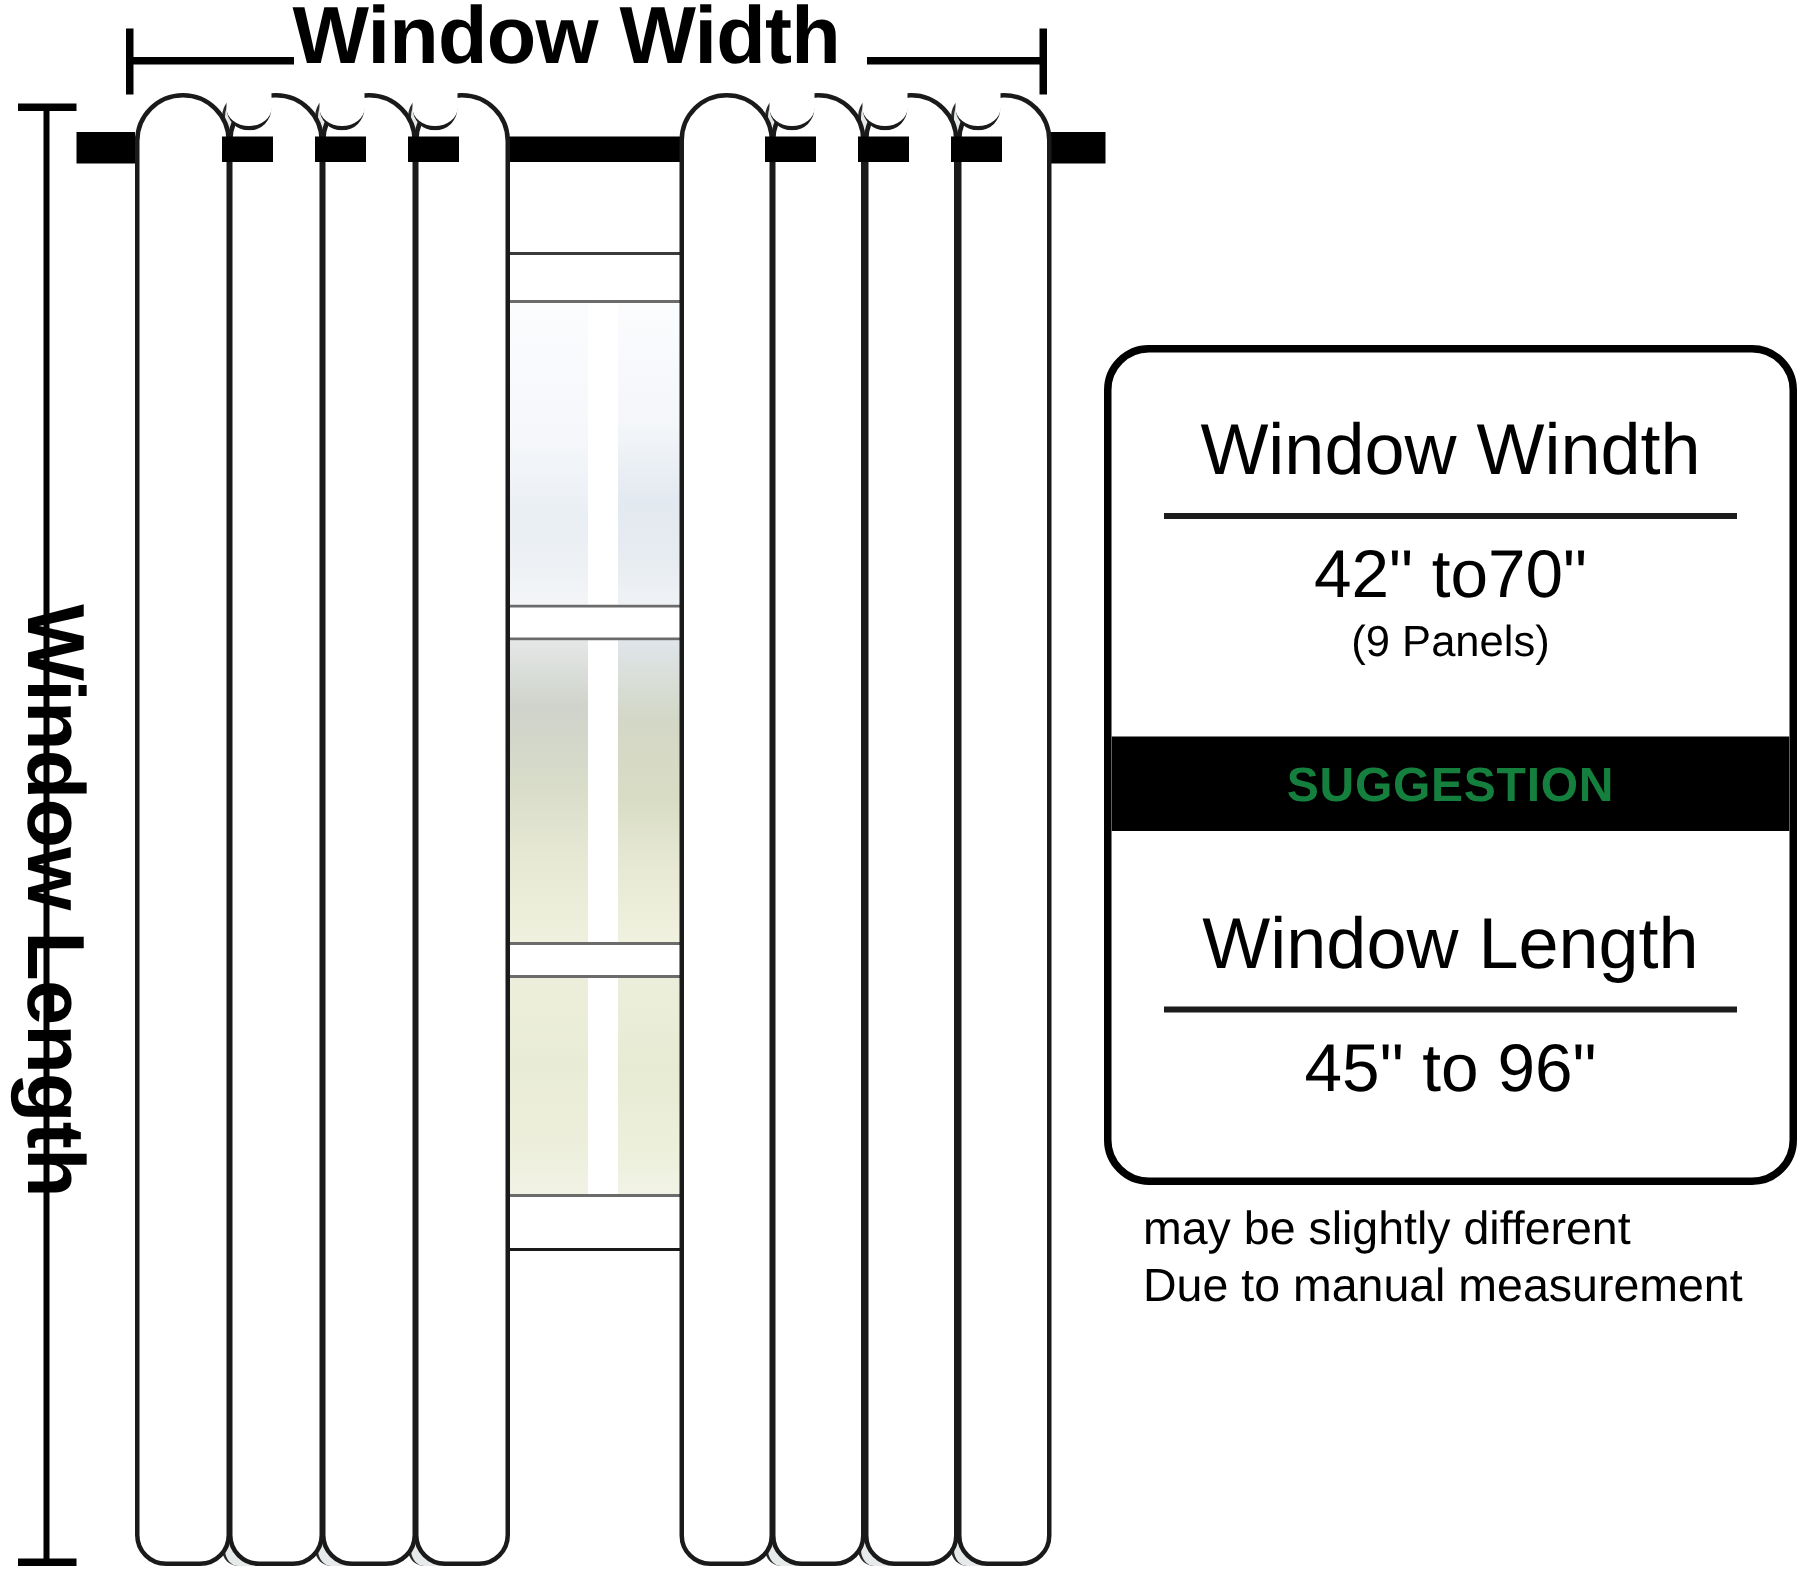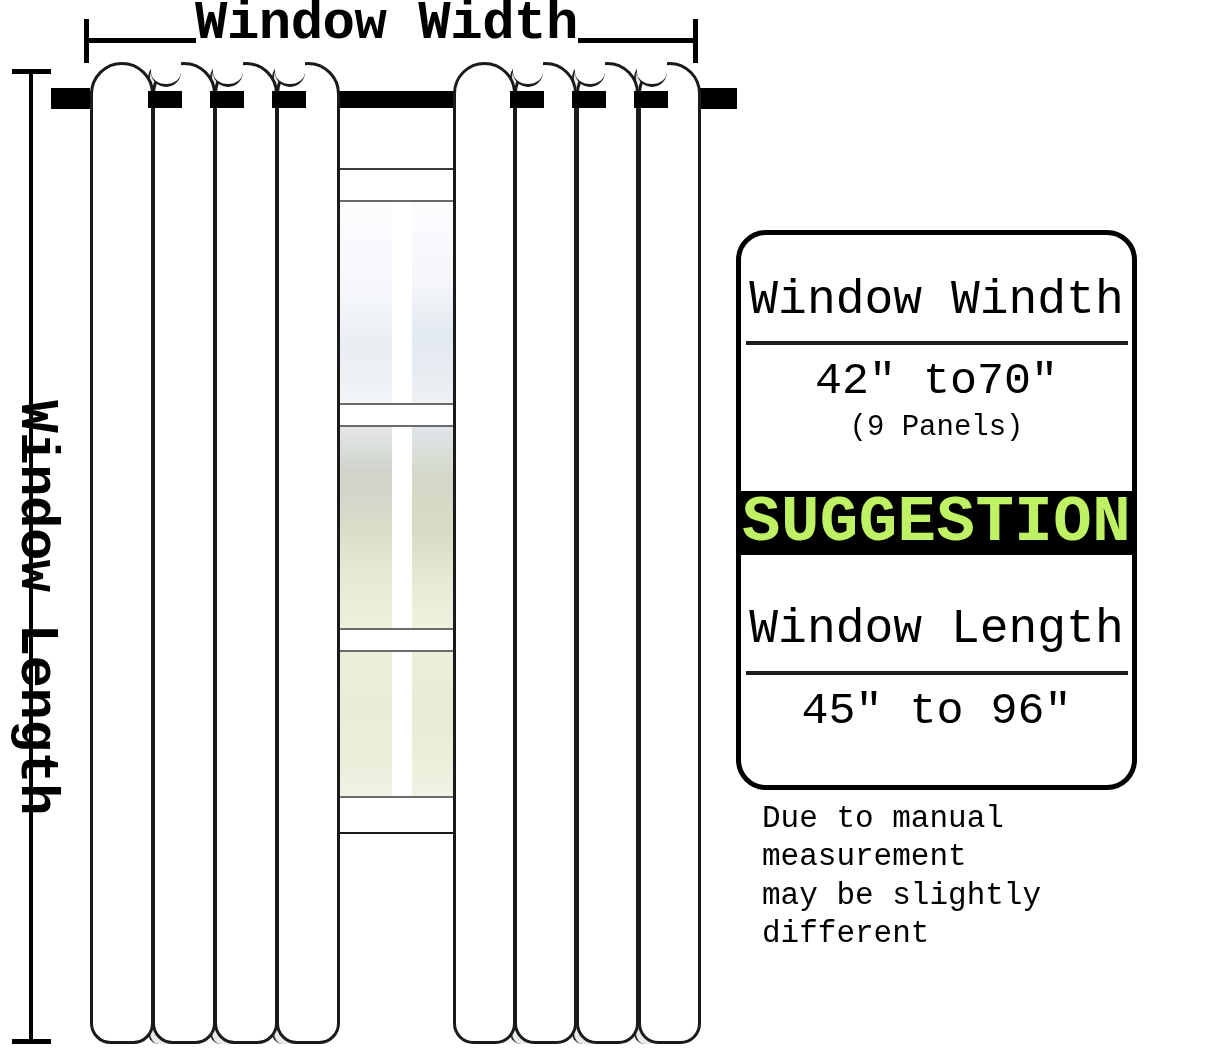--- a/index.html
+++ b/index.html
@@ -11,21 +11,20 @@
   body {
     font-family: "Liberation Sans", sans-serif;
     -webkit-font-smoothing: antialiased;
   }
   #stage {
     position: relative;
     width: 1210px;
     height: 1051px;
     background: #ffffff;
     overflow: hidden;
-    font-family: Liberation Mono, monospace;
   }
 
   
   .dim-width-label {
     position: absolute;
     left: 195px;
     top: -4px;
     font-size: 54px;
     font-weight: 700;
     color: #000;
@@ -219,21 +218,21 @@
     background: #ffffff;
     border-bottom: 3px solid #1a1a1a;
     border-radius: 0 0 24px 24px;
   }
 
   
   .card {
     position: absolute;
     left: 736px;
     top: 230px;
-    width: 401px;
+    width: 462px;
     height: 560px;
     box-sizing: border-box;
     border: 5px solid #000;
     border-radius: 30px;
     background: #ffffff;
     overflow: hidden;
     display: flex;
     flex-direction: column;
   }
   .card-sec {
@@ -268,25 +267,25 @@
     font-size: 29px;
     font-weight: 400;
     color: #000;
     line-height: 1.2;
     margin-top: 4px;
     white-space: nowrap;
   }
   .card-banner {
     height: 65px;
     background: #000;
-    color: #bef264;
+    color: #15803d;
     display: flex;
     align-items: center;
     justify-content: center;
-    font-size: 64px;
+    font-size: 32px;
     font-weight: 700;
     letter-spacing: 0.5px;
     line-height: 1;
     margin-top: 16px;
   }
   .card-note {
     position: absolute;
     left: 762px;
     top: 800px;
     width: 440px;
@@ -384,17 +383,17 @@
     <div class="card-banner">SUGGESTION</div>
 
     <div class="card-sec bottom">
       <div class="card-title">Window Length</div>
       <div class="card-rule"></div>
       <div class="card-value">45" to 96"</div>
     </div>
   </div>
 
   <div class="card-note">
+    <div>may be slightly different</div>
     <div>Due to manual measurement</div>
-    <div>may be slightly different</div>
   </div>
 
 </div>
 
 </body></html>

